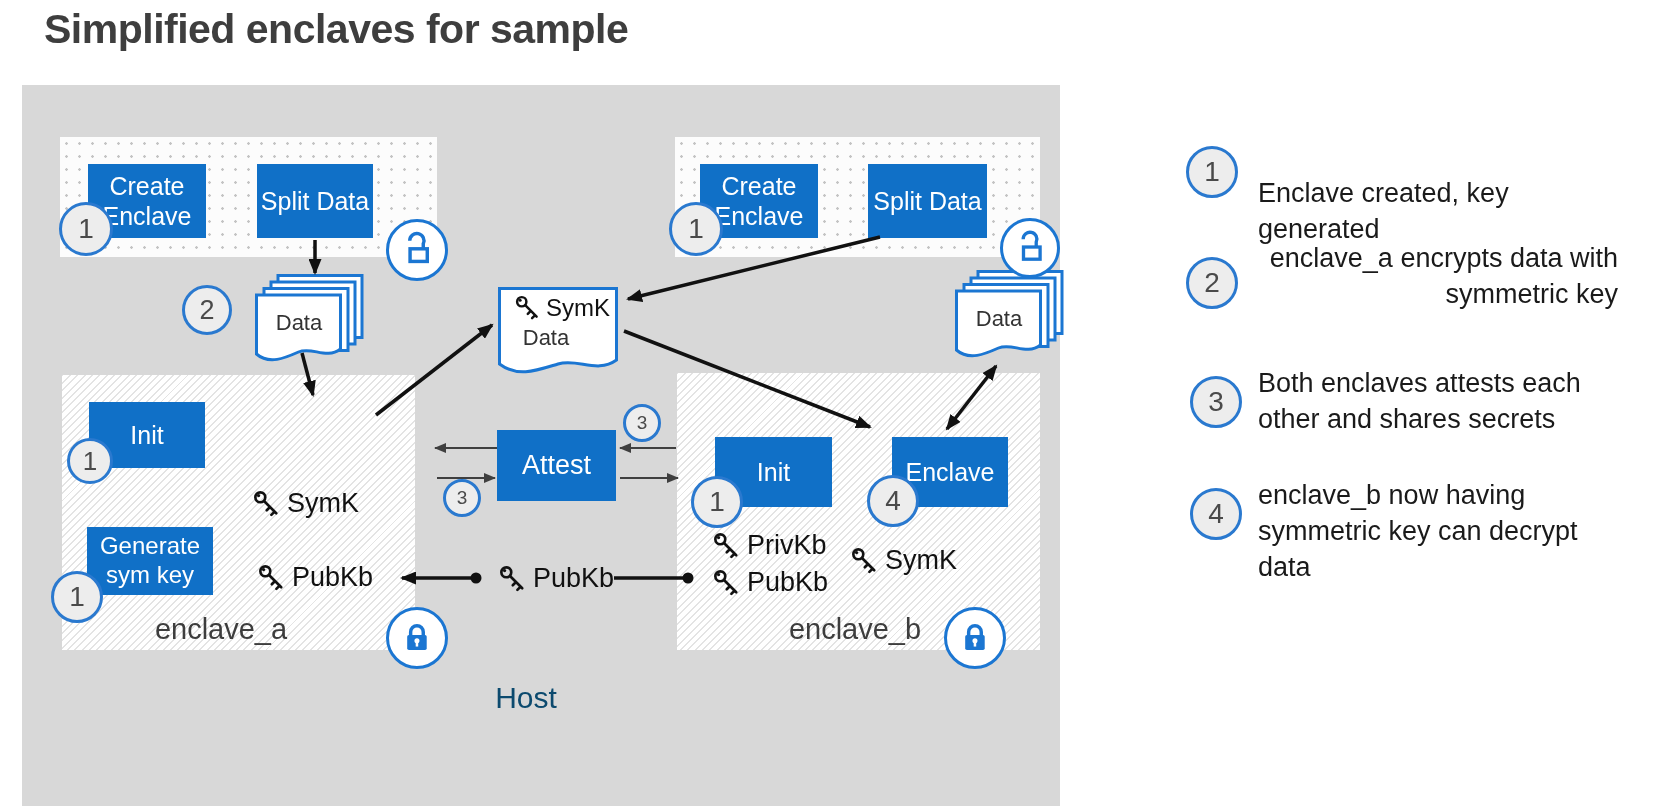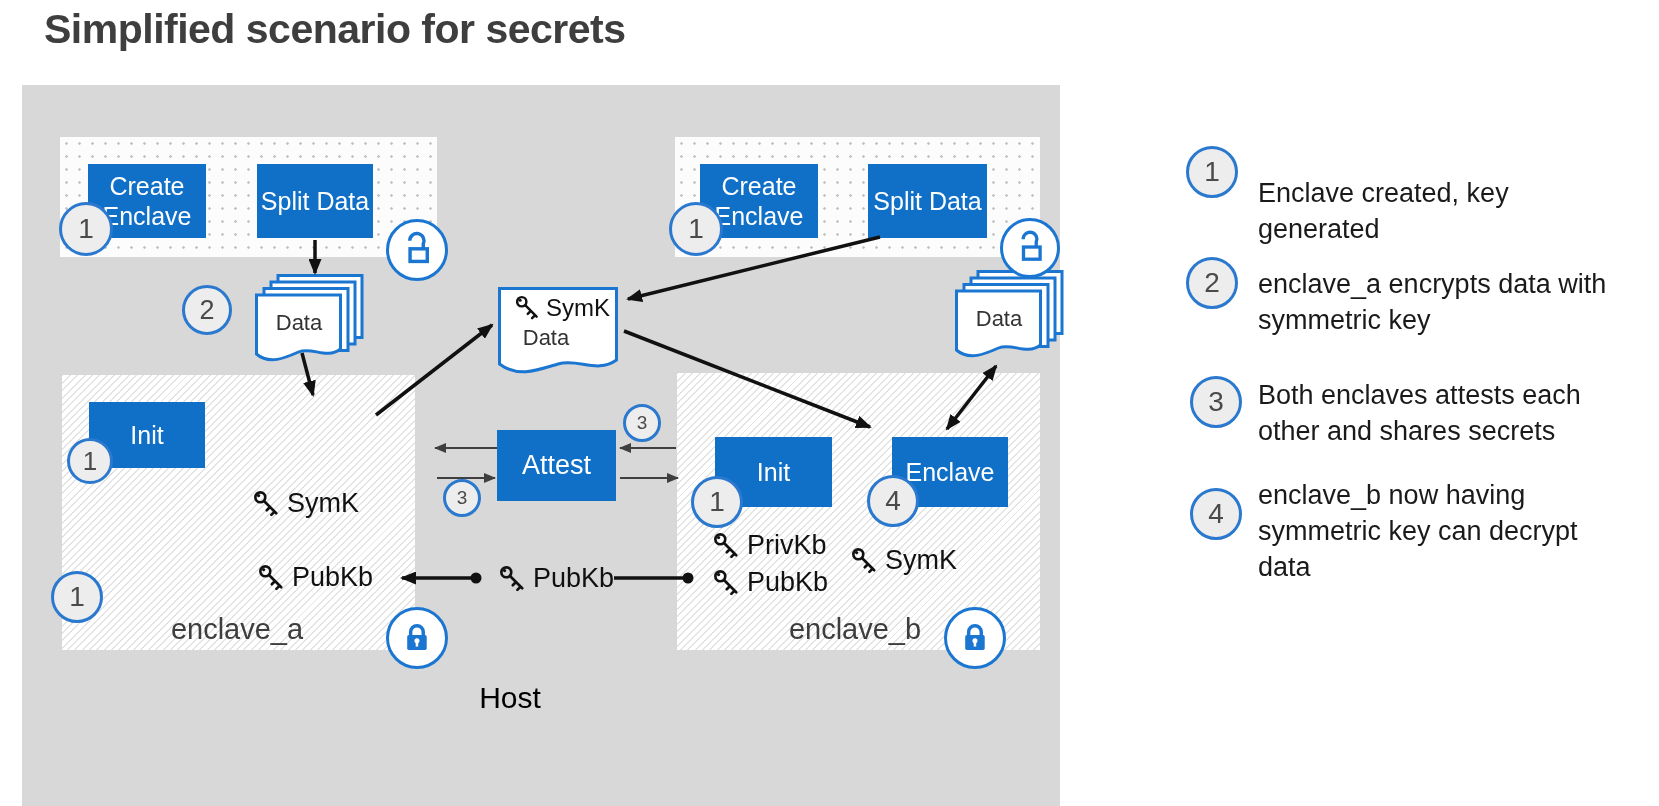--- a/index.html
+++ b/index.html
@@ -2,21 +2,21 @@
 <html><head>
 <meta charset="utf-8">
 <style>
   html,body{margin:0;padding:0;}
   body{
     width:1659px;height:806px;position:relative;overflow:hidden;
     background:#ffffff;font-family:"Liberation Sans",sans-serif;
   }
   .title{position:absolute;left:44px;top:6px;font-size:41px;font-weight:bold;color:#3e3e3e;letter-spacing:-0.5px;}
   .host{position:absolute;left:22px;top:85px;width:1038px;height:767px;background:#d8d8d8;}
-  .hostlabel{position:absolute;left:408px;top:596px;width:160px;text-align:center;font-size:30px;color:#000000;z-index:4;}
+  .hostlabel{position:absolute;left:424px;top:596px;width:160px;text-align:center;font-size:30px;color:#0c4a6e;z-index:4;}
   .dotbox{position:absolute;background-color:#fcfcfc;z-index:1;
     background-image:radial-gradient(circle,#c4c4c4 1.3px,transparent 1.45px);background-size:13px 13px;}
   .hatchbox{position:absolute;background-color:#ffffff;z-index:1;
     background-image:repeating-linear-gradient(135deg,rgba(130,130,130,0.22) 0px,rgba(130,130,130,0.22) 1.4px,transparent 1.4px,transparent 5.2px);}
   .btn{position:absolute;background:#1070c7;color:#fff;display:flex;align-items:center;justify-content:center;
     text-align:center;font-size:25px;line-height:1.2;z-index:3;box-sizing:border-box;padding:2px;}
   .badge{position:absolute;border-radius:50%;background:#ededed;border:3px solid #2a79cf;color:#4a4a4a;
     display:flex;align-items:center;justify-content:center;z-index:7;box-sizing:border-box;}
   .lockc{position:absolute;border-radius:50%;background:#fff;border:3.5px solid #1b76d2;z-index:7;box-sizing:border-box;
     display:flex;align-items:center;justify-content:center;}
@@ -52,21 +52,21 @@
     </symbol>
     <symbol id="sym-lock-closed" viewBox="0 0 40 40">
       <path d="M14.5 18 v-3.2 a5.5 5.5 0 0 1 11 0 V18" fill="none" stroke="#1b76d2" stroke-width="3"></path>
       <rect x="11.5" y="17.5" width="17" height="13" rx="1.5" fill="#1b76d2"></rect>
       <circle cx="20" cy="22.5" r="2.2" fill="#fff"></circle>
       <rect x="18.9" y="23.5" width="2.2" height="4" fill="#fff"></rect>
     </symbol>
   </defs>
 </svg>
 
-<div class="title">Simplified scenario for secrets</div>
+<div class="title">Simplified enclaves for sample</div>
 
 <div class="host">
 
   <div class="dotbox" style="left:38px;top:52px;width:377px;height:120px;"></div>
   <div class="btn" style="left:66px;top:79px;width:118px;height:74px;">Create Enclave</div>
   <div class="btn" style="left:235px;top:79px;width:116px;height:74px;">Split Data</div>
   <div class="badge" style="left:37px;top:117px;width:54px;height:54px;font-size:28px;">1</div>
   <div class="lockc" style="left:364px;top:134px;width:62px;height:62px;">
     <svg viewBox="0 0 40 40">
         <use href="#sym-lock-open"></use>
@@ -88,28 +88,29 @@
 
   <div class="hatchbox" style="left:40px;top:290px;width:353px;height:275px;"></div>
   <div class="btn" style="left:67px;top:317px;width:116px;height:66px;">Init</div>
   <div class="badge" style="left:45px;top:353px;width:46px;height:46px;font-size:26px;">1</div>
   <div class="keyrow" style="left:230px;top:403px;">
     <svg viewBox="0 0 26 26">
         <use href="#sym-key"></use>
       </svg>
     <span>SymK</span>
   </div>
+  <div class="btn" style="left:65px;top:442px;width:126px;height:68px;font-size:24px;">Generate sym key</div>
   <div class="badge" style="left:29px;top:486px;width:52px;height:52px;font-size:28px;">1</div>
   <div class="keyrow" style="left:235px;top:477px;">
     <svg viewBox="0 0 26 26">
         <use href="#sym-key"></use>
       </svg>
     <span>PubKb</span>
   </div>
-  <div class="enclabel" style="left:115px;top:528px;">enclave_a</div>
+  <div class="enclabel" style="left:99px;top:528px;">enclave_a</div>
   <div class="lockc" style="left:364px;top:522px;width:62px;height:62px;">
     <svg viewBox="0 0 40 40">
         <use href="#sym-lock-closed"></use>
       </svg>
   </div>
 
   <div class="cdoc">
     <svg class="page" viewBox="0 0 120 92">
       <path d="M1.5 1.5 H118.5 V73 C 99 87, 80 71, 60 77 C 40 83, 20 91, 1.5 77 Z" fill="#fff" stroke="#1b76d2" stroke-width="3"></path>
     </svg>
@@ -218,20 +219,20 @@
       <line x1="598" y1="393" x2="656" y2="393" marker-end="url(#ah-g)"></line>
     </g>
   </svg>
 </div>
 
 <div>
   <div class="badge leg-badge" style="left:1186px;top:146px;">1</div>
   <div class="leg-text" style="left:1258px;top:140px;margin-top:36px;">Enclave created, key generated</div>
 
   <div class="badge leg-badge" style="left:1186px;top:257px;">2</div>
-  <div class="leg-text" style="left:1258px;top:267px;">enclave_a encrypts data with symmetric key</div>
+  <div class="leg-text" style="left:1258px;top:241px;text-align:right;">enclave_a encrypts data with symmetric key</div>
 
   <div class="badge leg-badge" style="left:1190px;top:376px;">3</div>
-  <div class="leg-text" style="left:1258px;top:366px;margin-top:12px;">Both enclaves attests each other and shares secrets</div>
+  <div class="leg-text" style="left:1258px;top:366px;">Both enclaves attests each other and shares secrets</div>
 
   <div class="badge leg-badge" style="left:1190px;top:488px;">4</div>
   <div class="leg-text" style="left:1258px;top:478px;">enclave_b now having symmetric key can decrypt data</div>
 </div>
 
 </body></html>

